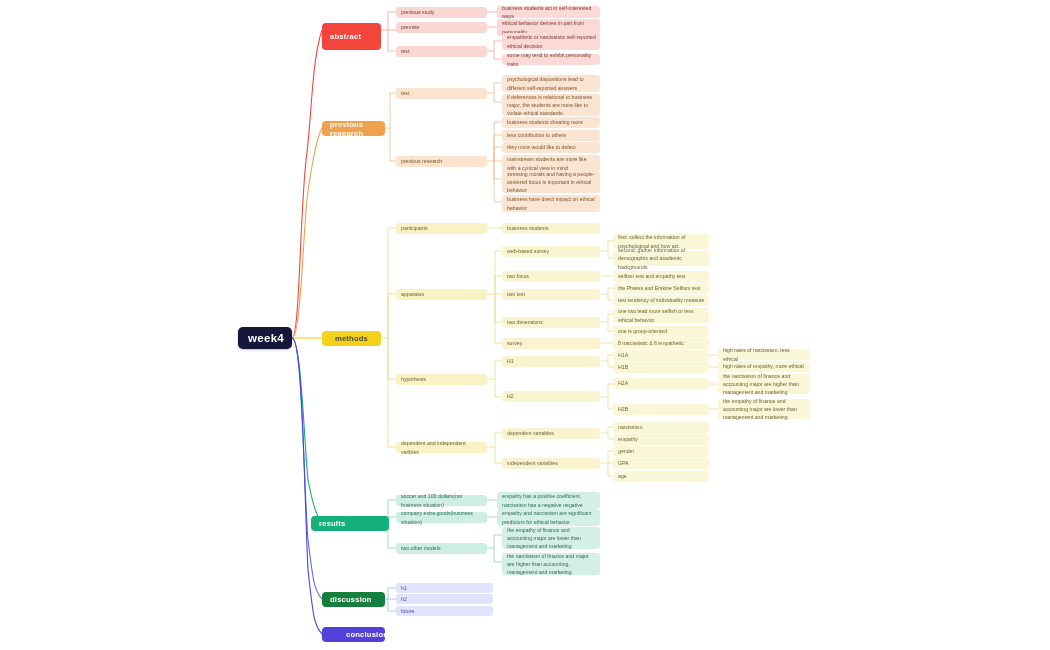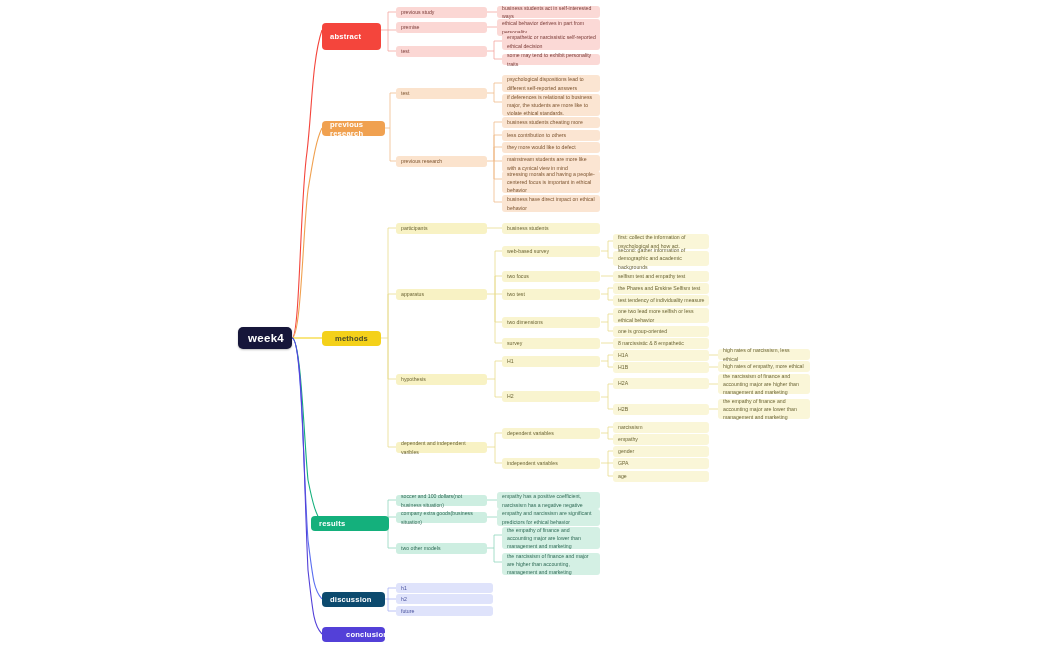--- a/index.html
+++ b/index.html
@@ -25,21 +25,21 @@
 
   
   .branch{
     border-radius:4px;color:#ffffff;font-weight:bold;font-size:7.6px;
     padding:0 8px;letter-spacing:.2px;
   }
   .branch.abstract{background:#f4453c;}
   .branch.prev{background:#f0a150;}
   .branch.methods{background:#f4d11a;color:#4a4a2a;text-align:center;}
   .branch.results{background:#14b07c;}
-  .branch.discussion{background:#0c4a6e;}
+  .branch.discussion{background:#15803d;}
   .branch.conclusion{background:#5340d8;padding-left:24px;}
 
   
   .pill{
     border-radius:3px;font-size:5.2px;line-height:1.55;
     padding:2px 4px;align-items:center;
   }
   .pill .txt{padding-left:1px;}
 
   .c-red-l2{background:#fbd7d4;color:#7a3b37;}

